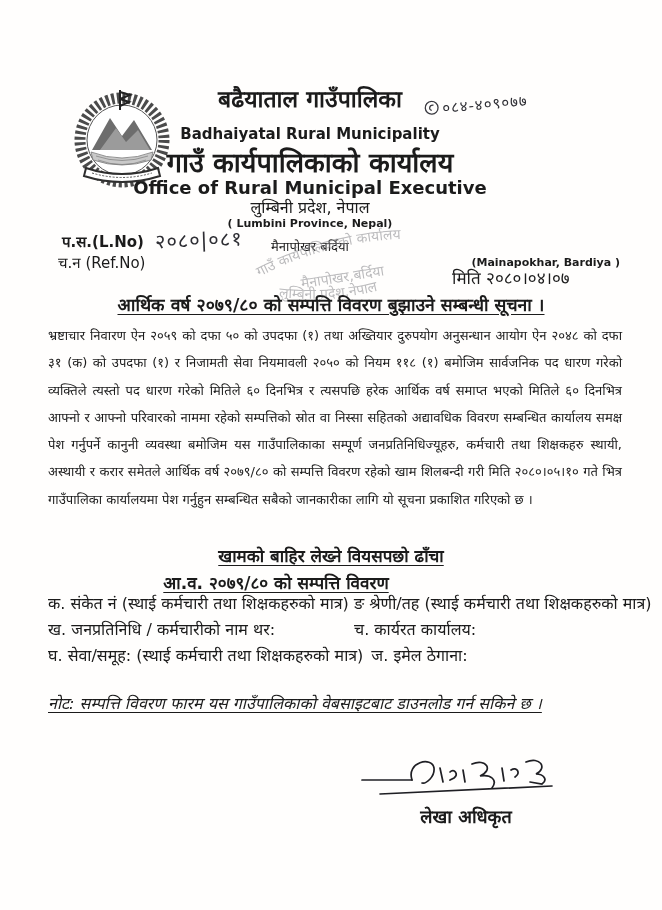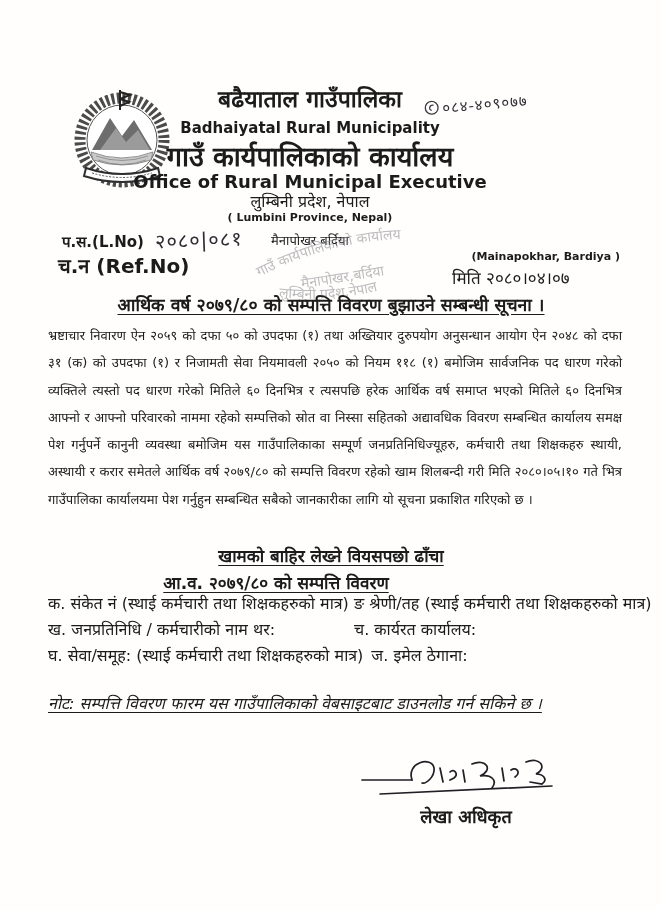--- a/index.html
+++ b/index.html
@@ -9,36 +9,36 @@
     font-family:"DejaVu Sans","Liberation Sans",sans-serif;
   }
   .abs{position:absolute;}
   .center{text-align:center;}
   .bold{font-weight:bold;}
   .u{text-decoration:underline;text-underline-offset:3px;}
 
   
   .header-block{left:0;top:86px;width:620px;text-align:center;line-height:1.15;}
   .muni-np{font-size:23px;font-weight:bold;}
-  .muni-en{font-size:15px;font-weight:bold;margin-top:8px;}
+  .muni-en{font-size:15px;font-weight:bold;margin-top:14px;}
   .office-np{font-size:27px;font-weight:bold;margin-top:3px;}
   .office-en{font-size:18px;font-weight:bold;}
   .prov-np{font-size:16px;margin-top:1px;}
   .prov-en{font-size:11px;font-weight:bold;}
   .addr-np{font-size:13px;margin-top:10px;}
   .addr-en{font-size:11px;font-weight:bold;margin-top:2px;text-align:right;}
 
   
   .hand{color:#2e2e34;display:inline-block;transform:rotate(-2deg);letter-spacing:1px;}
   .phone-line{left:424px;top:94px;font-size:15px;transform:rotate(-3deg);color:#3a3a40;}
   .phone-line svg{vertical-align:-3px;margin-right:3px;}
 
   .lno-line{left:62px;top:226px;font-size:15px;font-weight:bold;}
   .lno-line .hand{font-size:20px;font-weight:normal;margin-left:6px;}
-  .refno-line{left:58px;top:252px;font-size:20px;font-weight:bold;text-align:center;}
+  .refno-line{left:58px;top:252px;font-size:15px;font-weight:normal;text-align:center;}
 
   .date-line{left:452px;top:266px;font-size:17px;}
 
   .subject{left:0;top:292px;width:662px;font-size:17.5px;}
 
   .body-text{
     left:48px;top:322px;width:574px;
     font-size:13px;line-height:27.3px;text-align:justify;
   }
 

